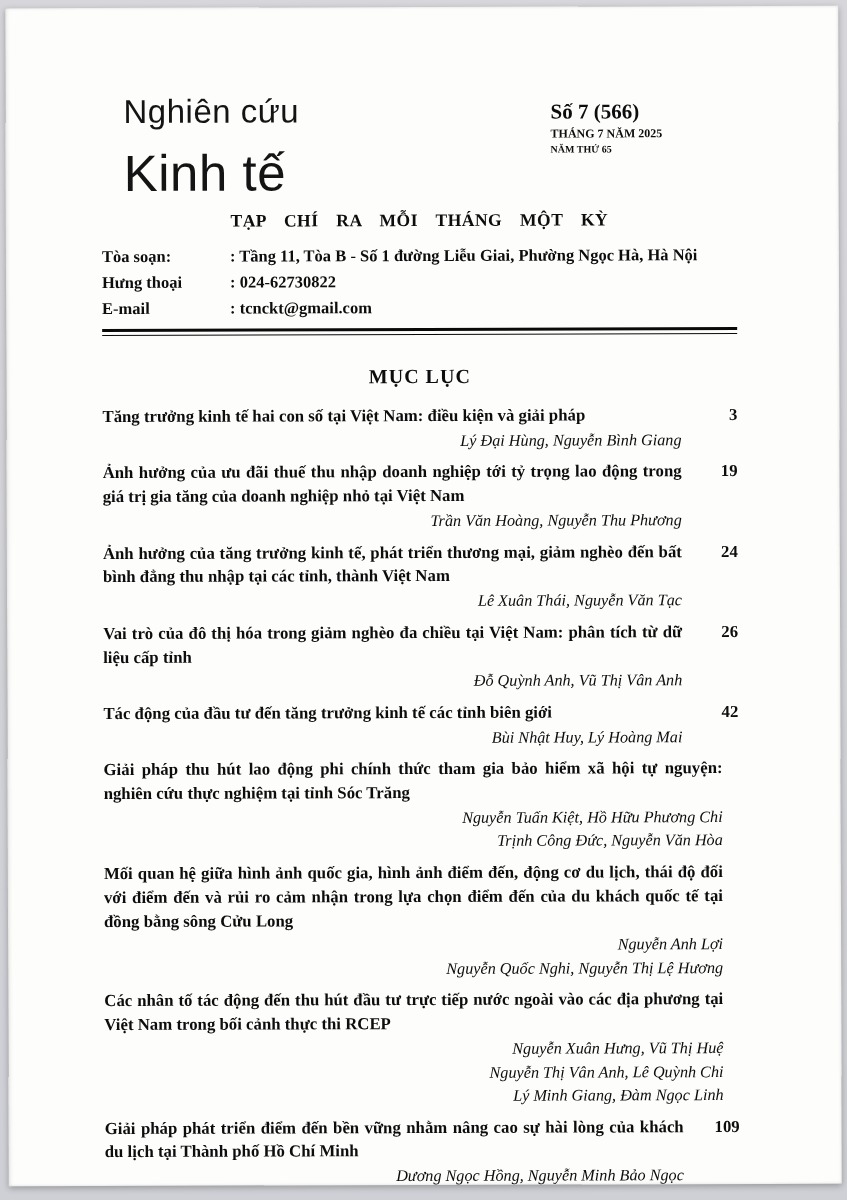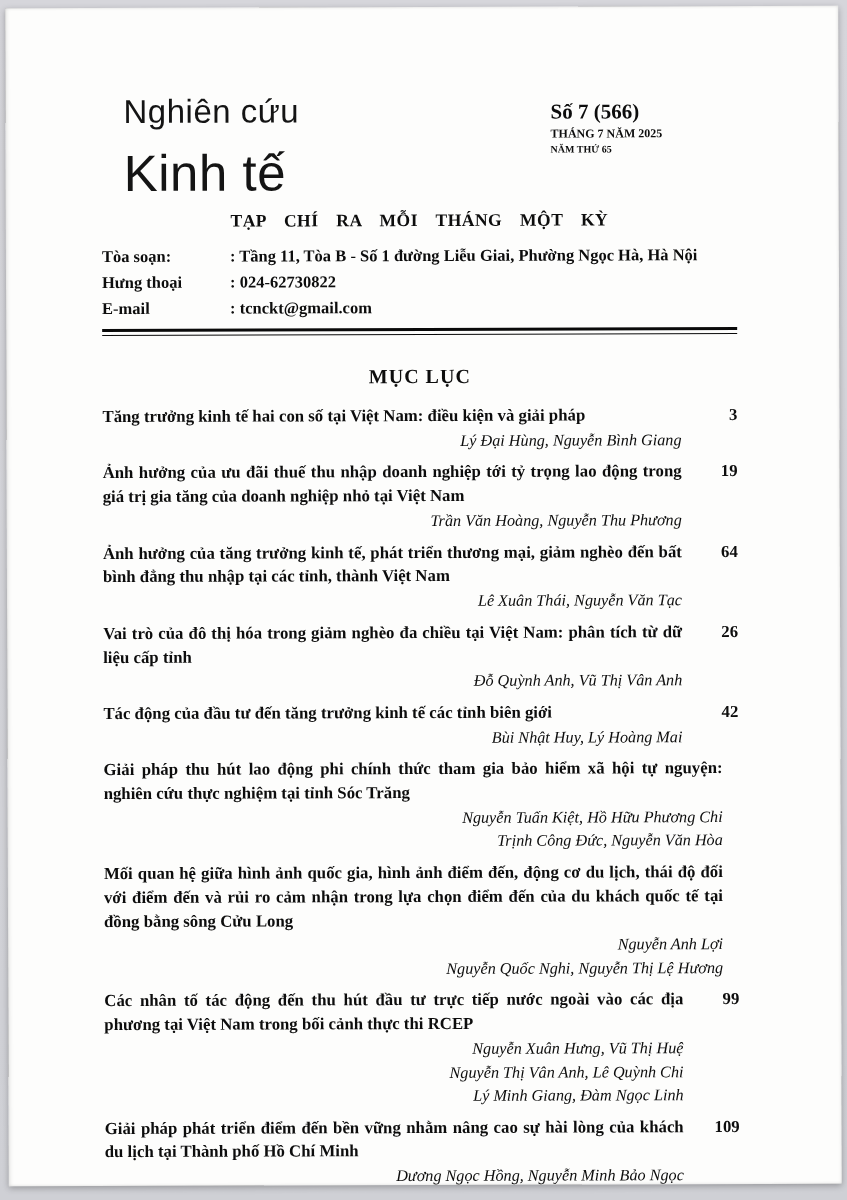--- a/index.html
+++ b/index.html
@@ -111,21 +111,21 @@
     <div class="entry-page">19</div>
   </li>
 
   <li class="entry">
     <div class="entry-body">
       <div class="entry-title">Ảnh hưởng của tăng trưởng kinh tế, phát triển thương mại, giảm nghèo đến bất bình đẳng thu nhập tại các tỉnh, thành Việt Nam</div>
       <div class="entry-authors">
                   <div>Lê Xuân Thái, Nguyễn Văn Tạc</div>
                 </div>
     </div>
-    <div class="entry-page">64</div>
+    <div class="entry-page">24</div>
   </li>
 
   <li class="entry">
     <div class="entry-body">
       <div class="entry-title">Vai trò của đô thị hóa trong giảm nghèo đa chiều tại Việt Nam: phân tích từ dữ liệu cấp tỉnh</div>
       <div class="entry-authors">
                   <div>Đỗ Quỳnh Anh, Vũ Thị Vân Anh</div>
                 </div>
     </div>
     <div class="entry-page">26</div>
@@ -163,21 +163,20 @@
 
   <li class="entry">
     <div class="entry-body">
       <div class="entry-title">Các nhân tố tác động đến thu hút đầu tư trực tiếp nước ngoài vào các địa phương tại Việt Nam trong bối cảnh thực thi RCEP</div>
       <div class="entry-authors">
                   <div>Nguyễn Xuân Hưng, Vũ Thị Huệ</div>
                   <div>Nguyễn Thị Vân Anh, Lê Quỳnh Chi</div>
                   <div>Lý Minh Giang, Đàm Ngọc Linh</div>
                 </div>
     </div>
-    <div class="entry-page">99</div>
   </li>
 
   <li class="entry">
     <div class="entry-body">
       <div class="entry-title">Giải pháp phát triển điểm đến bền vững nhằm nâng cao sự hài lòng của khách du lịch tại Thành phố Hồ Chí Minh</div>
       <div class="entry-authors">
                   <div>Dương Ngọc Hồng, Nguyễn Minh Bảo Ngọc</div>
                 </div>
     </div>
     <div class="entry-page">109</div>

